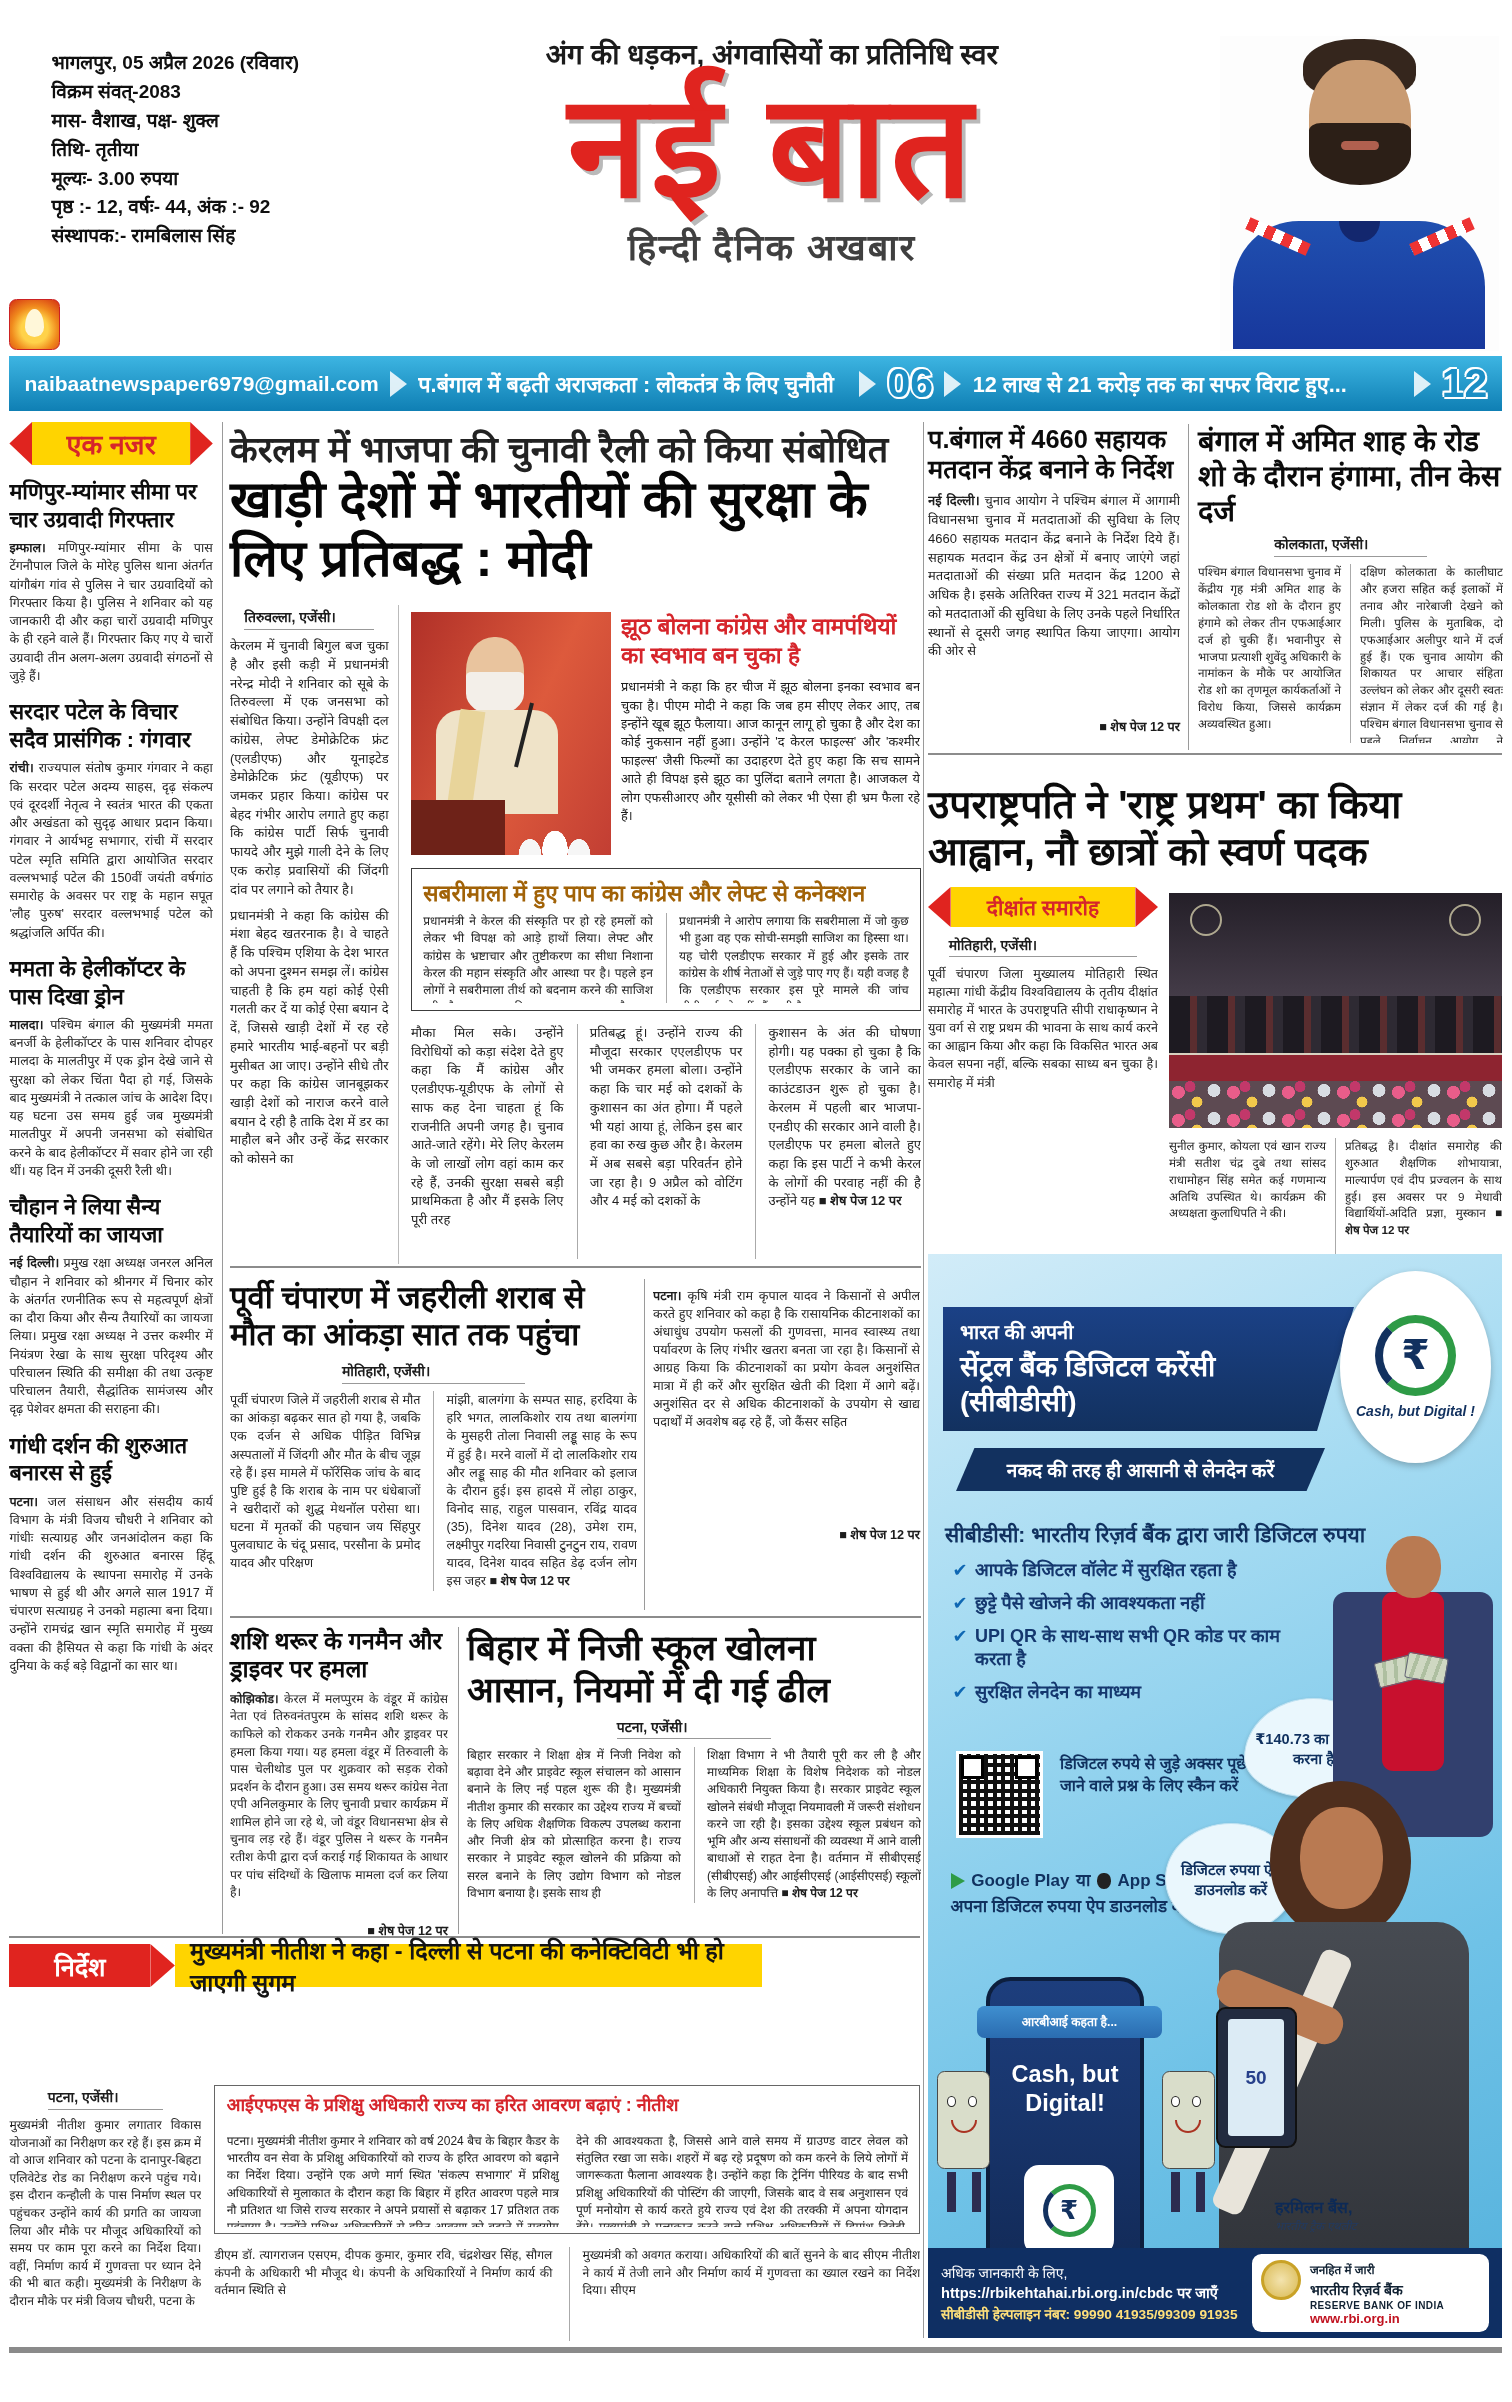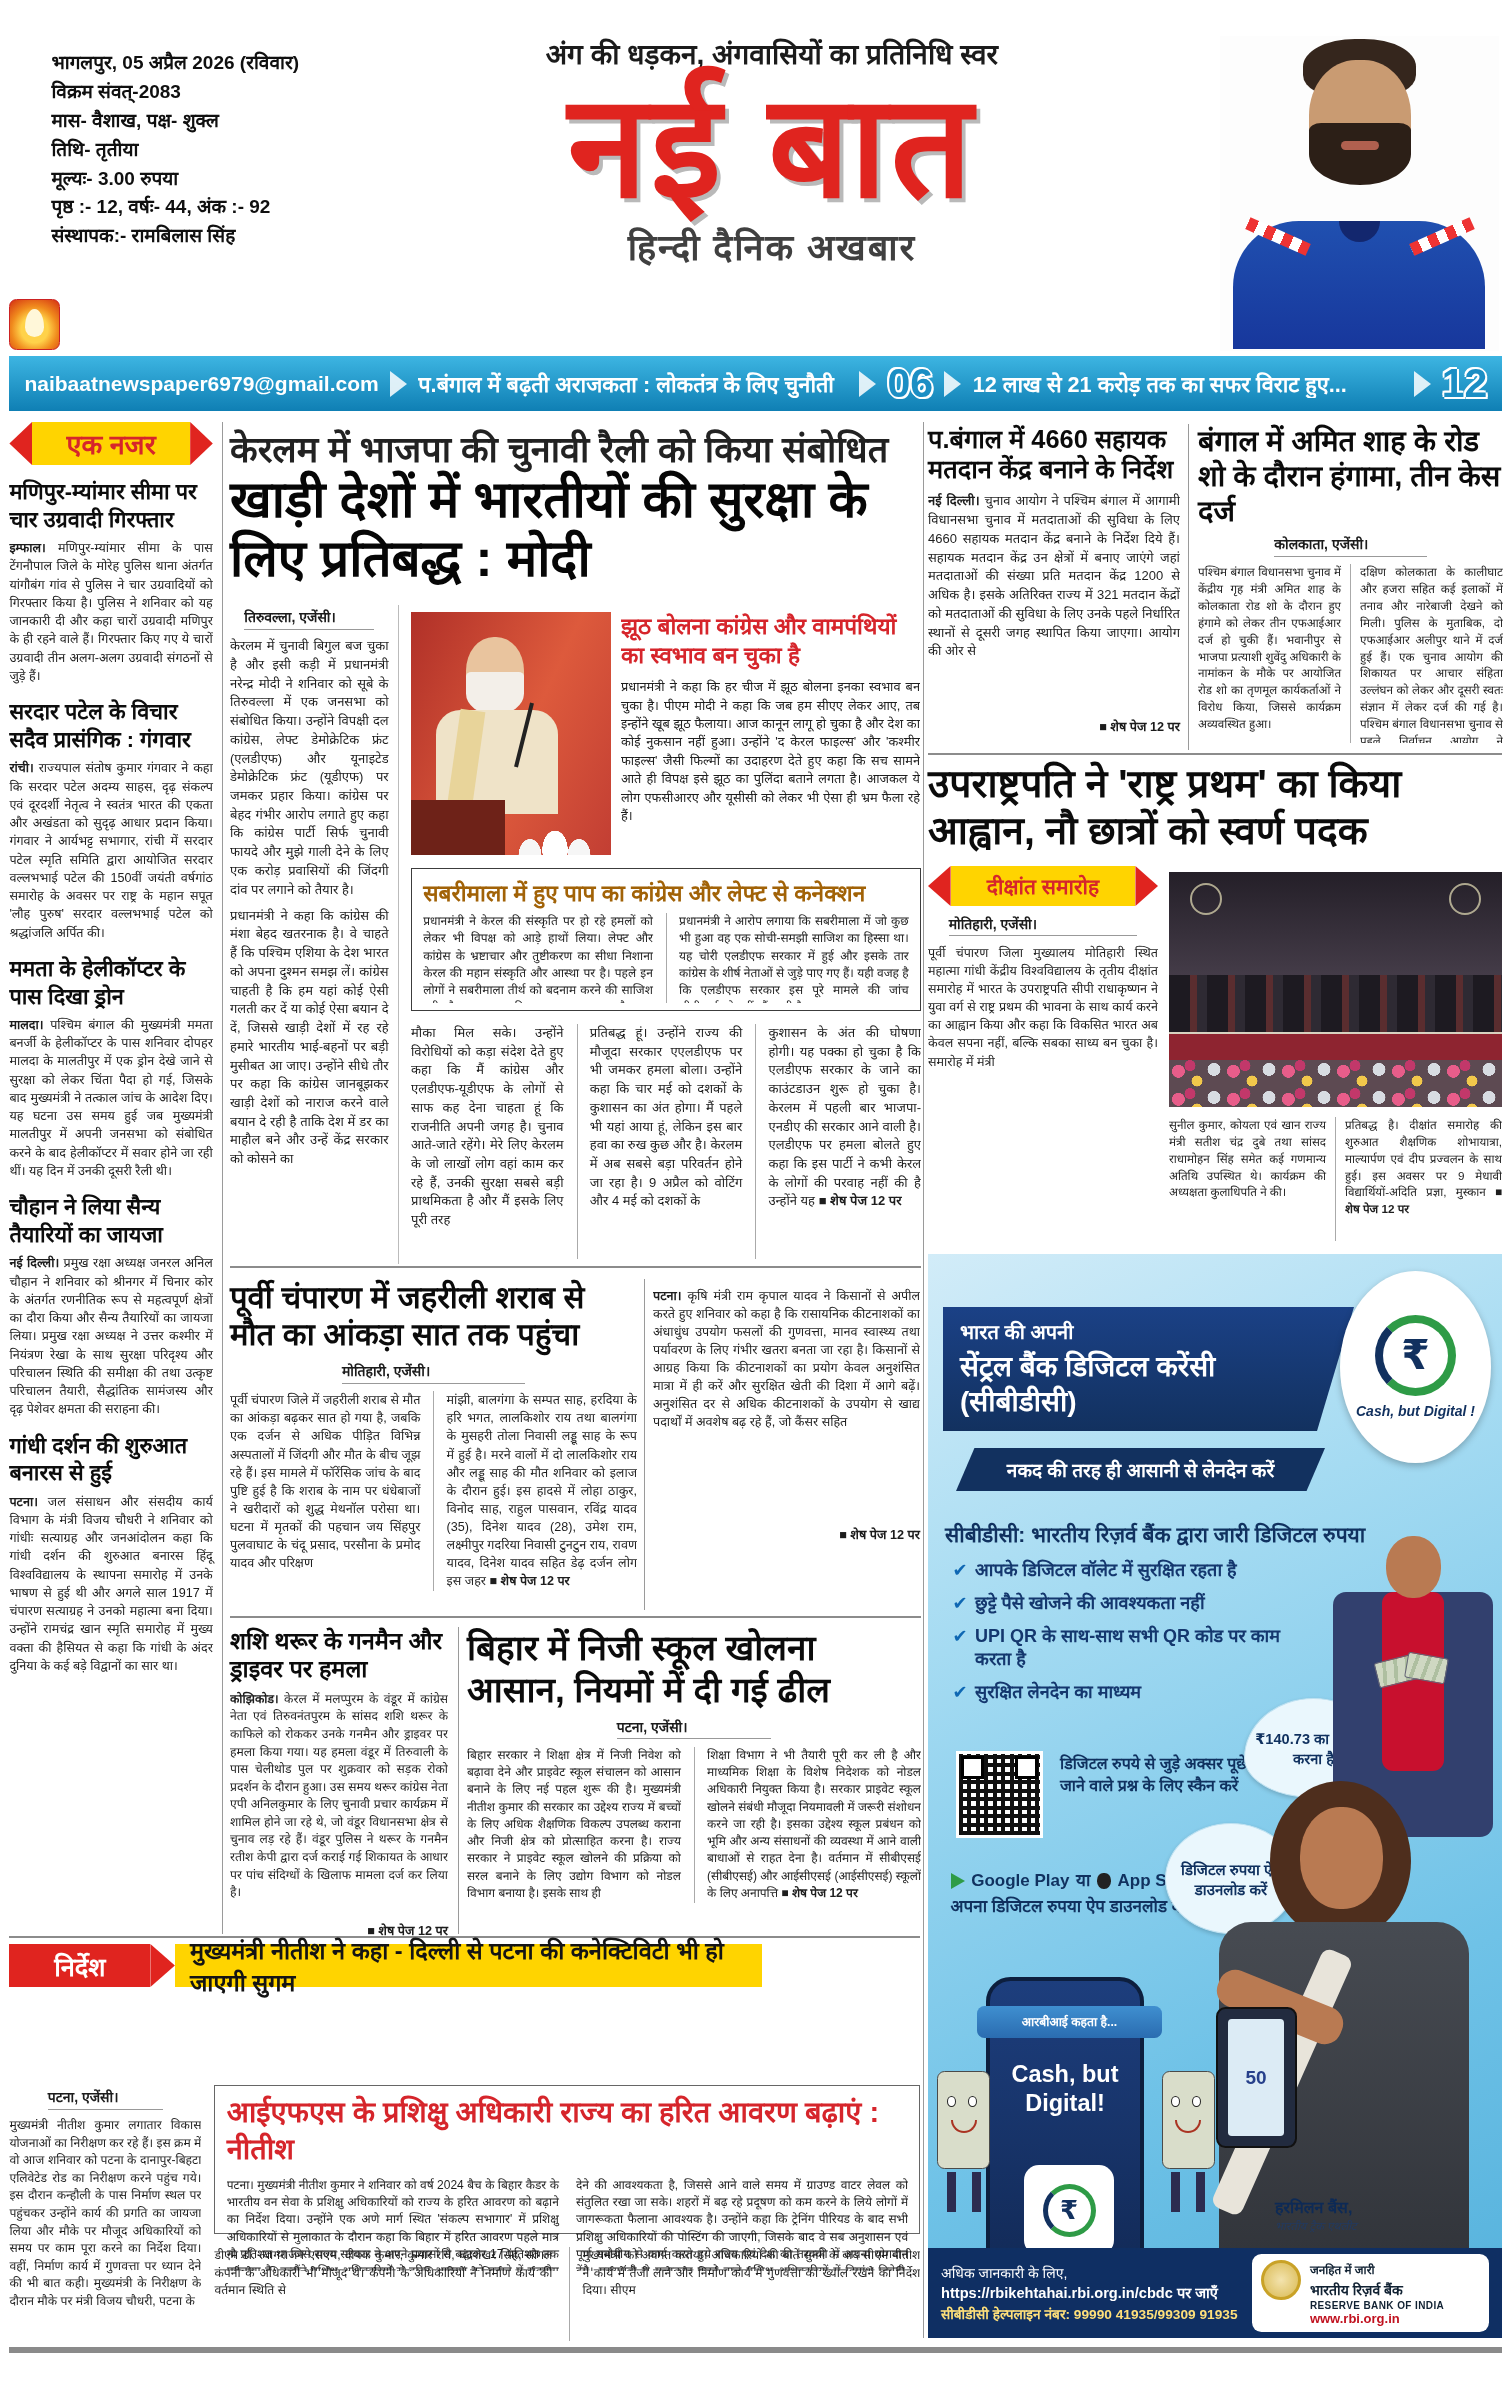--- a/index.html
+++ b/index.html
@@ -322,21 +322,21 @@
     <h2 class="sec-h" style="font-size:29px;">बंगाल में अमित शाह के रोड शो के दौरान हंगामा, तीन केस दर्ज</h2>
     <div class="dateline" style="width:50%; margin-top:5.6px;">कोलकाता, एजेंसी।</div>
     <div class="cols clip" style="height:179px; gap:9.4px;">
       <div class="body-text" style="font-size:11.7px;">पश्चिम बंगाल विधानसभा चुनाव में केंद्रीय गृह मंत्री अमित शाह के कोलकाता रोड शो के दौरान हुए हंगामे को लेकर तीन एफआईआर दर्ज हो चुकी हैं। भवानीपुर से भाजपा प्रत्याशी शुवेंदु अधिकारी के नामांकन के मौके पर आयोजित रोड शो का तृणमूल कार्यकर्ताओं ने विरोध किया, जिससे कार्यक्रम अव्यवस्थित हुआ।</div>
       <div class="col-sep" style="padding-left:8.5px;">
           <p class="body-text" style="font-size:11.7px;"><span>दक्षिण कोलकाता के कालीघाट और हजरा सहित कई इलाकों में तनाव और नारेबाजी देखने को मिली। पुलिस के मुताबिक, दो एफआईआर अलीपुर थाने में दर्ज हुई हैं। एक चुनाव आयोग की शिकायत पर आचार संहिता उल्लंघन को लेकर और दूसरी स्वतः संज्ञान में लेकर दर्ज की गई है। पश्चिम बंगाल विधानसभा चुनाव से पहले निर्वाचन आयोग ने प्रशासनिक</span> </p>
         </div>
     </div>
   </section>
 
-  <section class="abs" style="left:928px; top:761px; width:574px; height:486px;">
+  <section class="abs" style="left:928px; top:782px; width:574px; height:486px;">
     <h2 class="sec-h" style="font-size:39px;">उपराष्ट्रपति ने 'राष्ट्र प्रथम' का किया आह्वान, नौ छात्रों को स्वर्ण पदक</h2>
     <div class="abs" style="left:0; top:105px; width:230px;">
       <div class="ribbon" style="height:40px;">
         <span class="rib-arrow rib-l"></span>
         <span class="rib-label" style="font-size:21px;">दीक्षांत समारोह</span>
         <span class="rib-arrow rib-r"></span>
       </div>
       <div class="dateline" style="margin-top:7.5px;">मोतिहारी, एजेंसी।</div>
       <div class="clip" style="height:282px;">
         <p class="body-text" style="font-size: 12.6px;">पूर्वी चंपारण जिला मुख्यालय मोतिहारी स्थित महात्मा गांधी केंद्रीय विश्वविद्यालय के तृतीय दीक्षांत समारोह में भारत के उपराष्ट्रपति सीपी राधाकृष्णन ने युवा वर्ग से राष्ट्र प्रथम की भावना के साथ कार्य करने का आह्वान किया और कहा कि विकसित भारत अब केवल सपना नहीं, बल्कि सबका साध्य बन चुका है। समारोह में मंत्री</p>
@@ -479,21 +479,21 @@
     </div>
 
     <div class="abs" style="left:0; top:141px; width:192px; height:254px;">
       <div class="dateline" style="width:60%;">पटना, एजेंसी।</div>
       <div class="clip" style="height:218px;">
         <p class="body-text" style="font-size:12.2px;">मुख्यमंत्री नीतीश कुमार लगातार विकास योजनाओं का निरीक्षण कर रहे हैं। इस क्रम में वो आज शनिवार को पटना के दानापुर-बिहटा एलिवेटेड रोड का निरीक्षण करने पहुंच गये। इस दौरान कन्हौली के पास निर्माण स्थल पर पहुंचकर उन्होंने कार्य की प्रगति का जायजा लिया और मौके पर मौजूद अधिकारियों को समय पर काम पूरा करने का निर्देश दिया। वहीं, निर्माण कार्य में गुणवत्ता पर ध्यान देने की भी बात कही। मुख्यमंत्री के निरीक्षण के दौरान मौके पर मंत्री विजय चौधरी, पटना के</p>
       </div>
     </div>
 
     <div class="abs subbox" style="left:205px; top:141px; width:706px; height:149px; border-color:#666;">
-      <h2 class="red-h" style="font-size:29px; margin-bottom:8px;">आईएफएस के प्रशिक्षु अधिकारी राज्य का हरित आवरण बढ़ाएं : नीतीश</h2>
+      <h2 class="red-h" style="font-size:18px; margin-bottom:16px;">आईएफएस के प्रशिक्षु अधिकारी राज्य का हरित आवरण बढ़ाएं : नीतीश</h2>
       <div class="cols clip" style="height:94px; gap:17px;">
         <div class="body-text" style="font-size:12px;">पटना। मुख्यमंत्री नीतीश कुमार ने शनिवार को वर्ष 2024 बैच के बिहार कैडर के भारतीय वन सेवा के प्रशिक्षु अधिकारियों को राज्य के हरित आवरण को बढ़ाने का निर्देश दिया। उन्होंने एक अणे मार्ग स्थित 'संकल्प सभागार' में प्रशिक्षु अधिकारियों से मुलाकात के दौरान कहा कि बिहार में हरित आवरण पहले मात्र नौ प्रतिशत था जिसे राज्य सरकार ने अपने प्रयासों से बढ़ाकर 17 प्रतिशत तक पहुंचाया है। उन्होंने प्रशिक्षु अधिकारियों से हरित आवरण को बढ़ाने में सहयोग करने की अपील करते हुए कहा कि पिछले कई वर्षों से बिहार में वर्षापात कम हो रहा है, इसलिये जल संचयन पर जोर</div>
         <div class="body-text" style="font-size:12px;">देने की आवश्यकता है, जिससे आने वाले समय में ग्राउण्ड वाटर लेवल को संतुलित रखा जा सके। शहरों में बढ़ रहे प्रदूषण को कम करने के लिये लोगों में जागरूकता फैलाना आवश्यक है। उन्होंने कहा कि ट्रेनिंग पीरियड के बाद सभी प्रशिक्षु अधिकारियों की पोस्टिंग की जाएगी, जिसके बाद वे सब अनुशासन एवं पूर्ण मनोयोग से कार्य करते हुये राज्य एवं देश की तरक्की में अपना योगदान देंगे। मुख्यमंत्री से मुलाकात करने वाले प्रशिक्षु अधिकारियों में हिमांशु द्विवेदी, प्रिंस कुमार सिंह, रविन्दर कुमार वर्मा एवं योगेश बोरकर शामिल थे।</div>
       </div>
     </div>
 
     <div class="abs cols clip" style="left:205px; top:303px; width:706px; height:94px; gap:17px;">
       <div class="body-text" style="font-size:12.2px;">डीएम डॉ. त्यागराजन एसएम, दीपक कुमार, कुमार रवि, चंद्रशेखर सिंह, सौगल कंपनी के अधिकारी भी मौजूद थे। कंपनी के अधिकारियों ने निर्माण कार्य की वर्तमान स्थिति से</div>
       <div class="body-text col-sep" style="font-size:12.2px;">मुख्यमंत्री को अवगत कराया। अधिकारियों की बातें सुनने के बाद सीएम नीतीश ने कार्य में तेजी लाने और निर्माण कार्य में गुणवत्ता का ख्याल रखने का निर्देश दिया। सीएम</div>
     </div>

